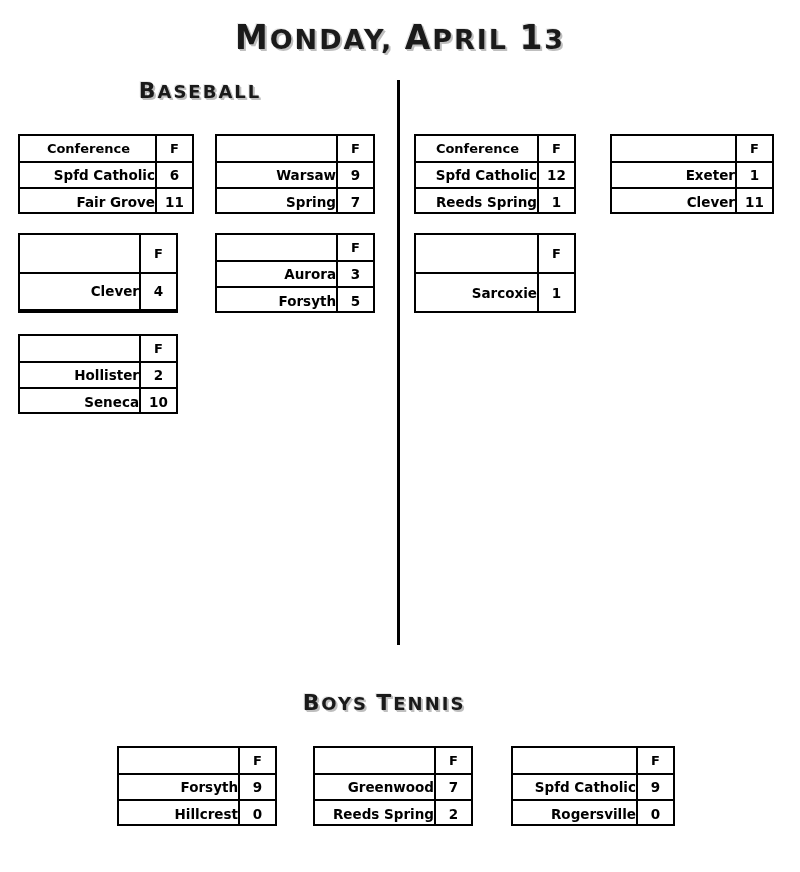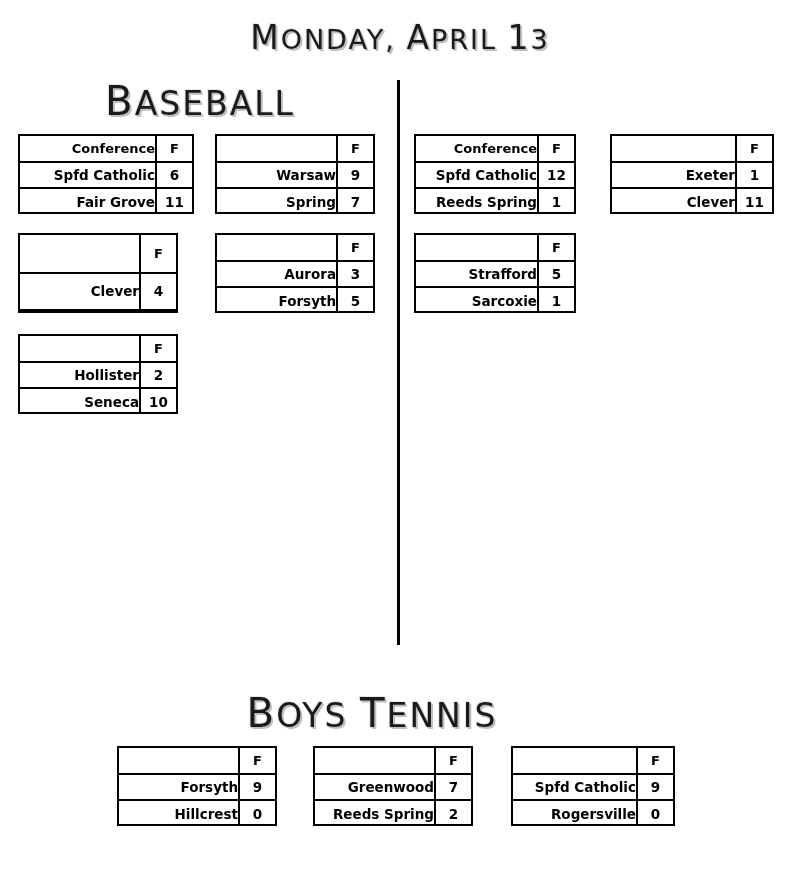--- a/index.html
+++ b/index.html
@@ -14,35 +14,35 @@
     color: #000000;
     position: relative;
     overflow: hidden;
   }
 
   
   .page-title,
   .section-title {
     text-align: center;
     font-family: "DejaVu Sans", sans-serif;
-    font-weight: normal;
+    font-weight: bold;
     letter-spacing: 2px;
     color: #1a1a1a;
     text-shadow:
        1px 1px 0 #bfbfbf,
        2px 2px 0 #bfbfbf,
       -1px -1px 0 #e8e8e8;
     text-transform: uppercase;
   }
   .page-title {
     font-size: 27px;
     margin: 18px 0 0 0;
   }
   .section-title {
-    font-size: 33px;
+    font-size: 18px;
   }
   .title-cap {
     font-size: 1.22em;
   }
 
   
   .sport-heading-row {
     position: absolute;
     top: 78px;
     left: 0;
@@ -88,34 +88,35 @@
   }
   .score-box .score-cell {
     text-align: center;
     width: 36px;
   }
   .score-box .hdr-row td {
     border-bottom: 2px solid #000000;
     font-size: 13px;
   }
   .score-box .hdr-row .name-cell {
+    text-align: center;
     padding-left: 2px;
   }
   .score-box .hdr-row .name-cell.blank {
     border-right: 2px solid #000000;
   }
   .score-box .row-sep td {
     border-bottom: 2px solid #000000;
   }
 
   
   .bottom-title {
     position: absolute;
     top: 690px;
-    left: 0;
+    left: 12px;
     width: 744px;
   }
 </style>
 </head>
 <body>
 
 <div class="page-title">
   <span><span class="title-cap">M</span>onday, <span class="title-cap">A</span>pril <span class="title-cap">1</span>3</span>
 </div>
 
@@ -256,24 +257,20 @@
     </table>
 </div>
 
 <div class="score-box" style="left:414px; top:233px; width:162px; height:80px;">
   <table>
     <tbody>
         <tr class="hdr-row">
       <td class="name-cell blank"></td>
       <td class="score-cell">F</td>
     </tr>
-    <tr class="row-sep">
-      <td class="name-cell">Strafford</td>
-      <td class="score-cell">5</td>
-    </tr>
     <tr>
       <td class="name-cell">Sarcoxie</td>
       <td class="score-cell">1</td>
     </tr>
   </tbody>
     </table>
 </div>
 
 <div class="bottom-title">
   <div class="section-title"><span class="title-cap">B</span>oys <span class="title-cap">T</span>ennis</div>

